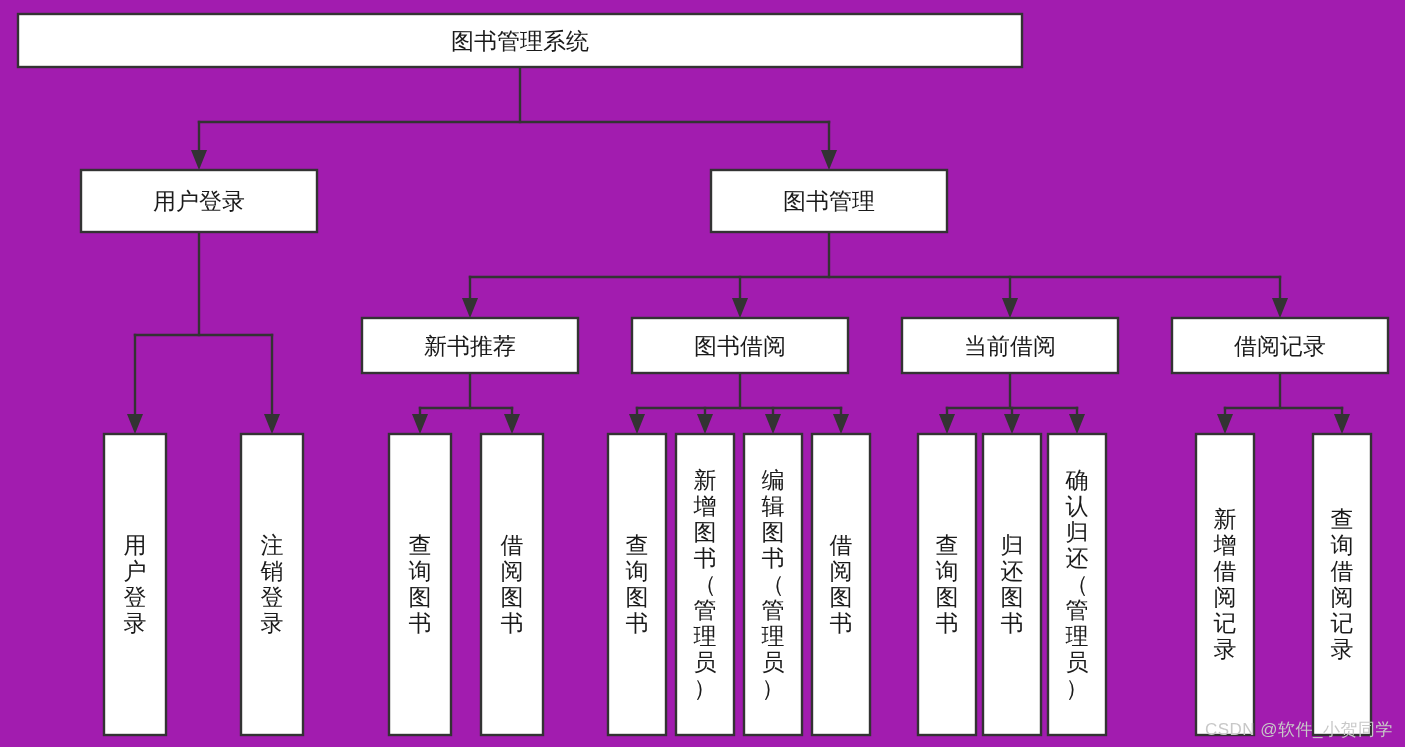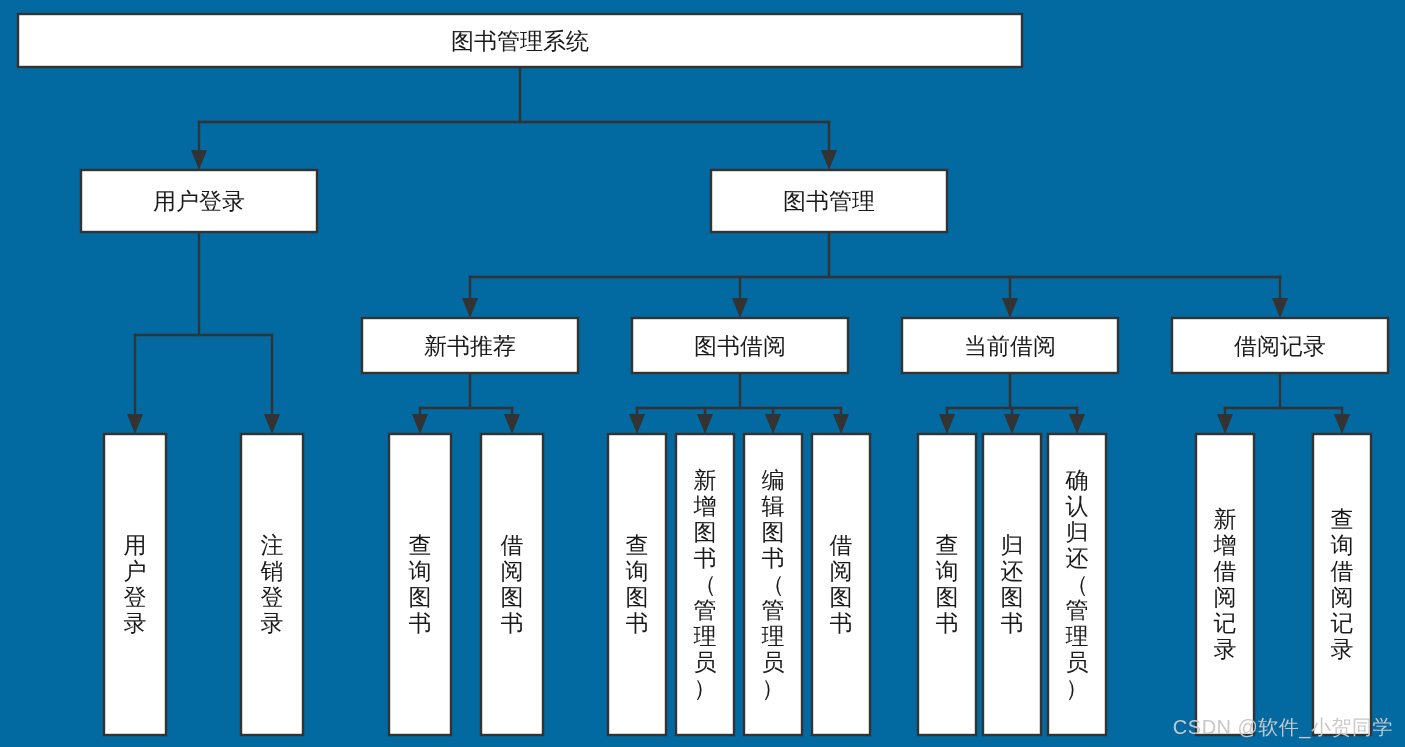--- a/index.html
+++ b/index.html
@@ -11,21 +11,21 @@
   body {
     width: 1405px;
     height: 747px;
     font-family: "Liberation Sans", "DejaVu Sans", sans-serif;
     overflow: hidden;
   }
   #diagram-root {
     position: relative;
     width: 1405px;
     height: 747px;
-    background: #0369a1;
+    background: #a21caf;
   }
   svg.tree-canvas {
     position: absolute;
     left: 0;
     top: 0;
     width: 1405px;
     height: 747px;
     display: block;
   }
   .node-box {
@@ -54,21 +54,21 @@
     fill: #1a1a1a;
     font-family: "Liberation Sans", "DejaVu Sans", sans-serif;
     font-size: 23px;
     text-anchor: middle;
   }
   .watermark {
     position: absolute;
     right: 12px;
     bottom: 6px;
     font-family: "Liberation Sans", "DejaVu Sans", sans-serif;
-    font-size: 20px;
+    font-size: 17px;
     color: #c8c8c8;
     letter-spacing: 0.5px;
     white-space: nowrap;
     user-select: none;
   }
 </style>
 </head>
 <body>
 
 <div id="diagram-root">

